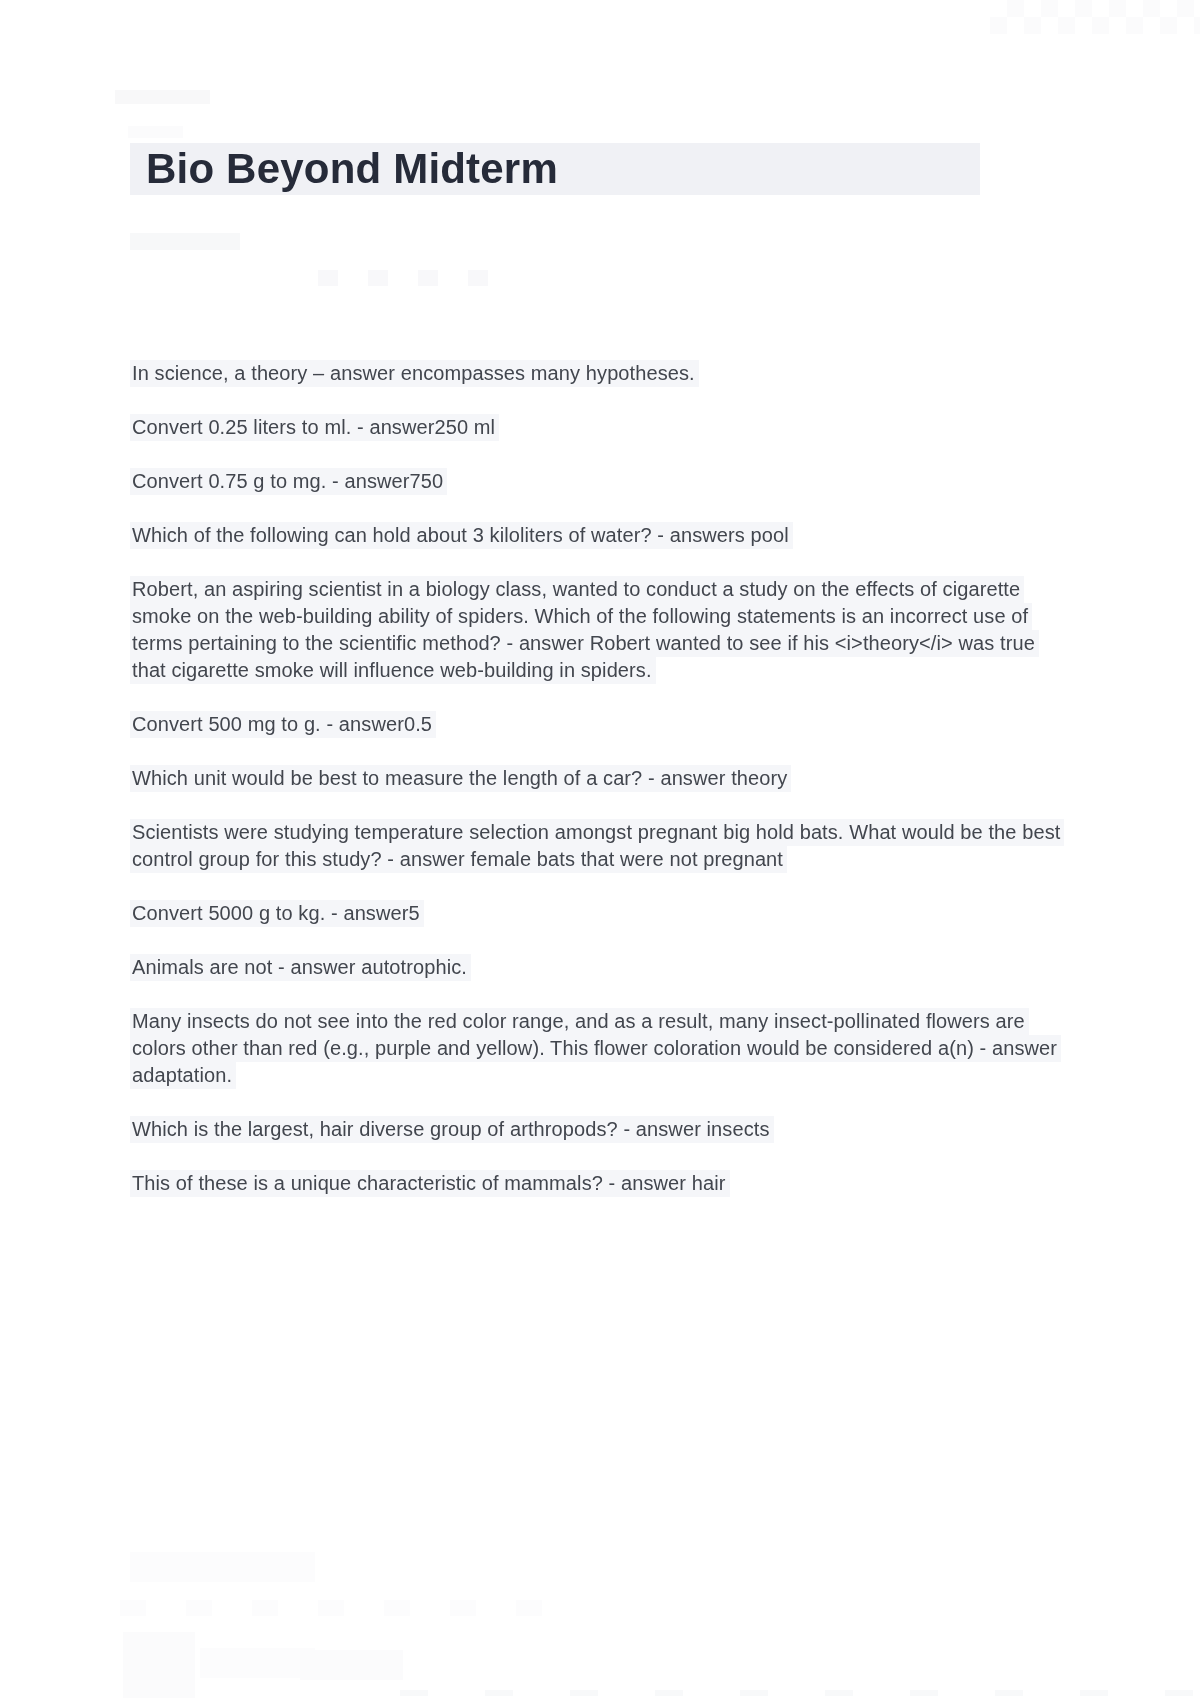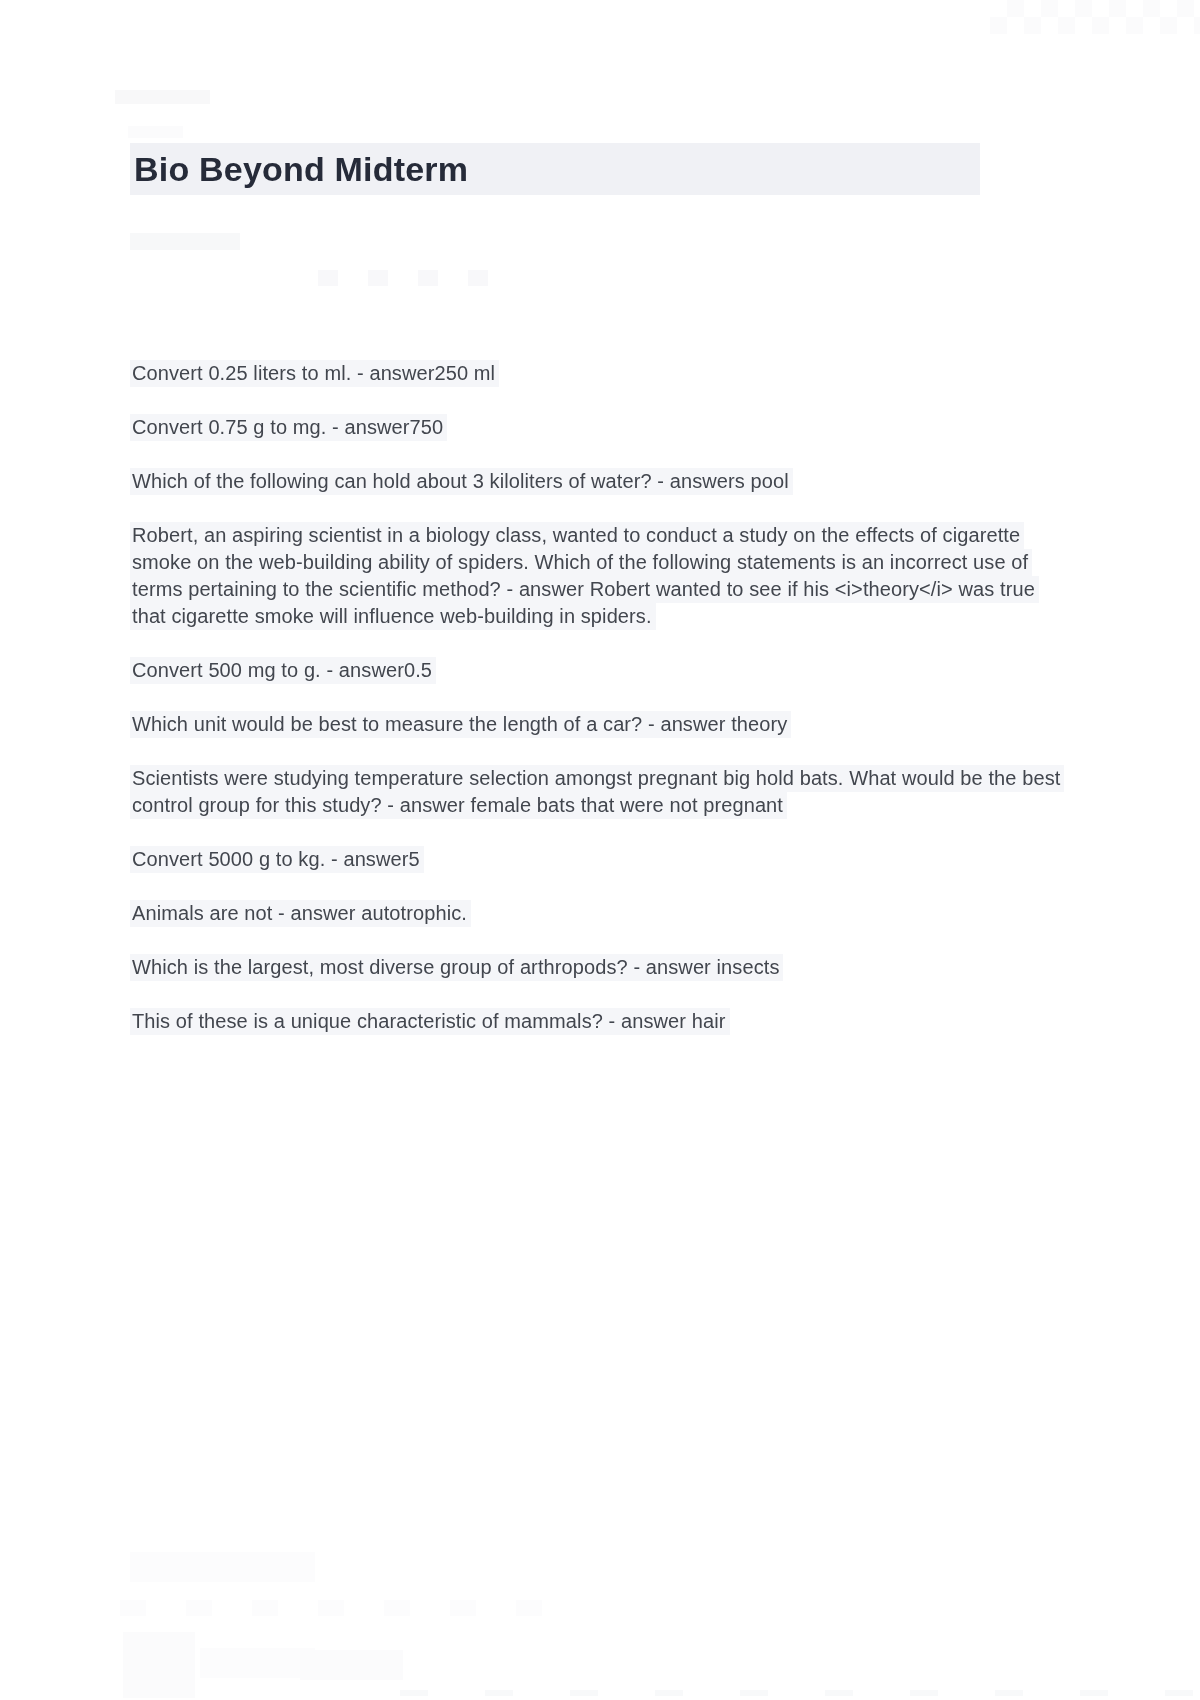--- a/index.html
+++ b/index.html
@@ -16,23 +16,23 @@
     position: absolute;
     left: 130px;
     top: 143px;
     width: 850px;
     height: 52px;
     background: #f0f1f5;
     display: flex;
     align-items: center;
   }
   .title-band h1 {
-    margin: 0;
+    margin: 12px;
     padding-left: 4px;
-    font-size: 34px;
+    font-size: 42px;
     font-weight: bold;
     color: #262b39;
     letter-spacing: 0.2px;
     white-space: nowrap;
   }
   .content {
     position: absolute;
     left: 130px;
     top: 360px;
     width: 940px;
@@ -79,30 +79,32 @@
   <div class="artifact a-above-2"></div>
 
   <div class="title-band">
     <h1>Bio Beyond Midterm</h1>
   </div>
 
   <div class="artifact a-below"></div>
   <div class="artifact a-dots"></div>
 
   <div class="content">
+    <p class="para"><span class="hl">In science, a theory – answer encompasses many hypotheses.</span></p>
     <p class="para"><span class="hl">Convert 0.25 liters to ml. - answer250 ml</span></p>
     <p class="para"><span class="hl">Convert 0.75 g to mg. - answer750</span></p>
     <p class="para"><span class="hl">Which of the following can hold about 3 kiloliters of water? - answers pool</span></p>
     <p class="para"><span class="hl">Robert, an aspiring scientist in a biology class, wanted to conduct a study on the effects of cigarette smoke on the web-building ability of spiders. Which of the following statements is an incorrect use of terms pertaining to the scientific method? - answer Robert wanted to see if his &lt;i&gt;theory&lt;/i&gt; was true that cigarette smoke will influence web-building in spiders.</span></p>
     <p class="para"><span class="hl">Convert 500 mg to g. - answer0.5</span></p>
     <p class="para"><span class="hl">Which unit would be best to measure the length of a car? - answer theory</span></p>
     <p class="para"><span class="hl">Scientists were studying temperature selection amongst pregnant big hold bats. What would be the best control group for this study? - answer female bats that were not pregnant</span></p>
     <p class="para"><span class="hl">Convert 5000 g to kg. - answer5</span></p>
     <p class="para"><span class="hl">Animals are not - answer autotrophic.</span></p>
-    <p class="para"><span class="hl">Which is the largest, most diverse group of arthropods? - answer insects</span></p>
+    <p class="para"><span class="hl">Many insects do not see into the red color range, and as a result, many insect-pollinated flowers are colors other than red (e.g., purple and yellow). This flower coloration would be considered a(n) - answer adaptation.</span></p>
+    <p class="para"><span class="hl">Which is the largest, hair diverse group of arthropods? - answer insects</span></p>
     <p class="para"><span class="hl">This of these is a unique characteristic of mammals? - answer hair</span></p>
   </div>
 
   <div class="artifact a-bot-1"></div>
   <div class="artifact a-bot-2"></div>
   <div class="artifact a-bot-3"></div>
   <div class="artifact a-bot-4"></div>
   <div class="artifact a-bot-5"></div>
   <div class="artifact a-bot-dash"></div>
 

